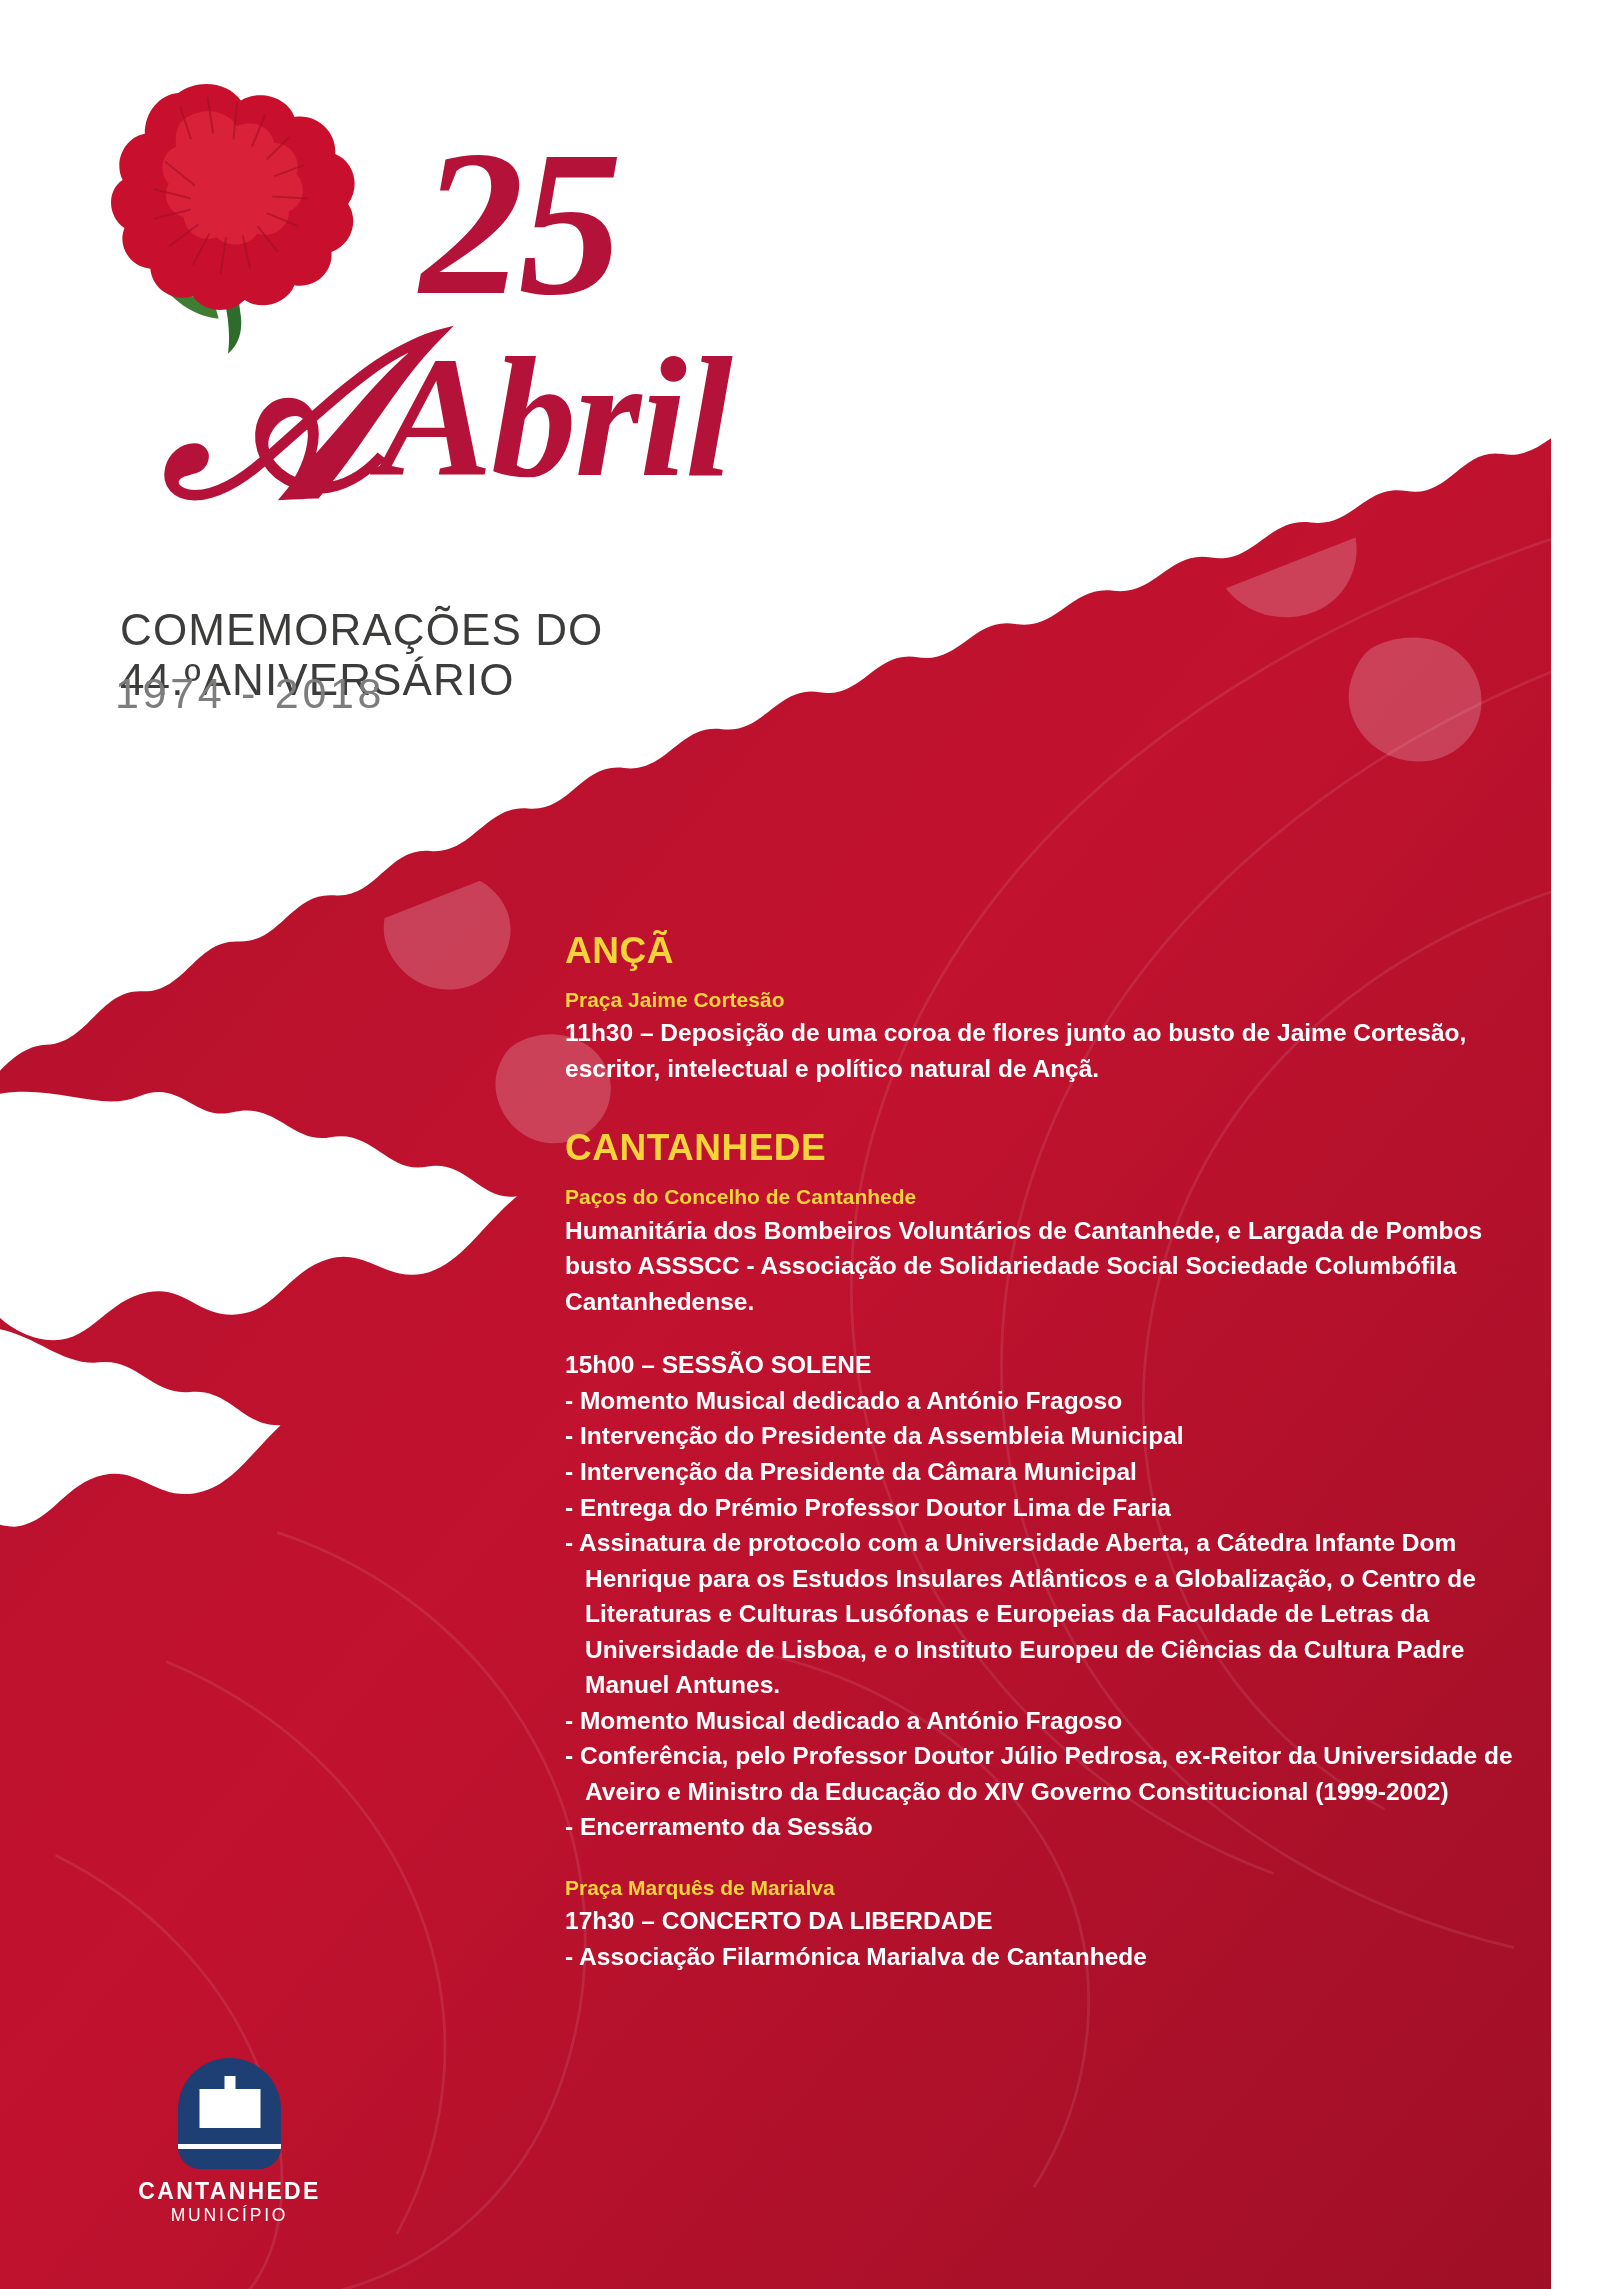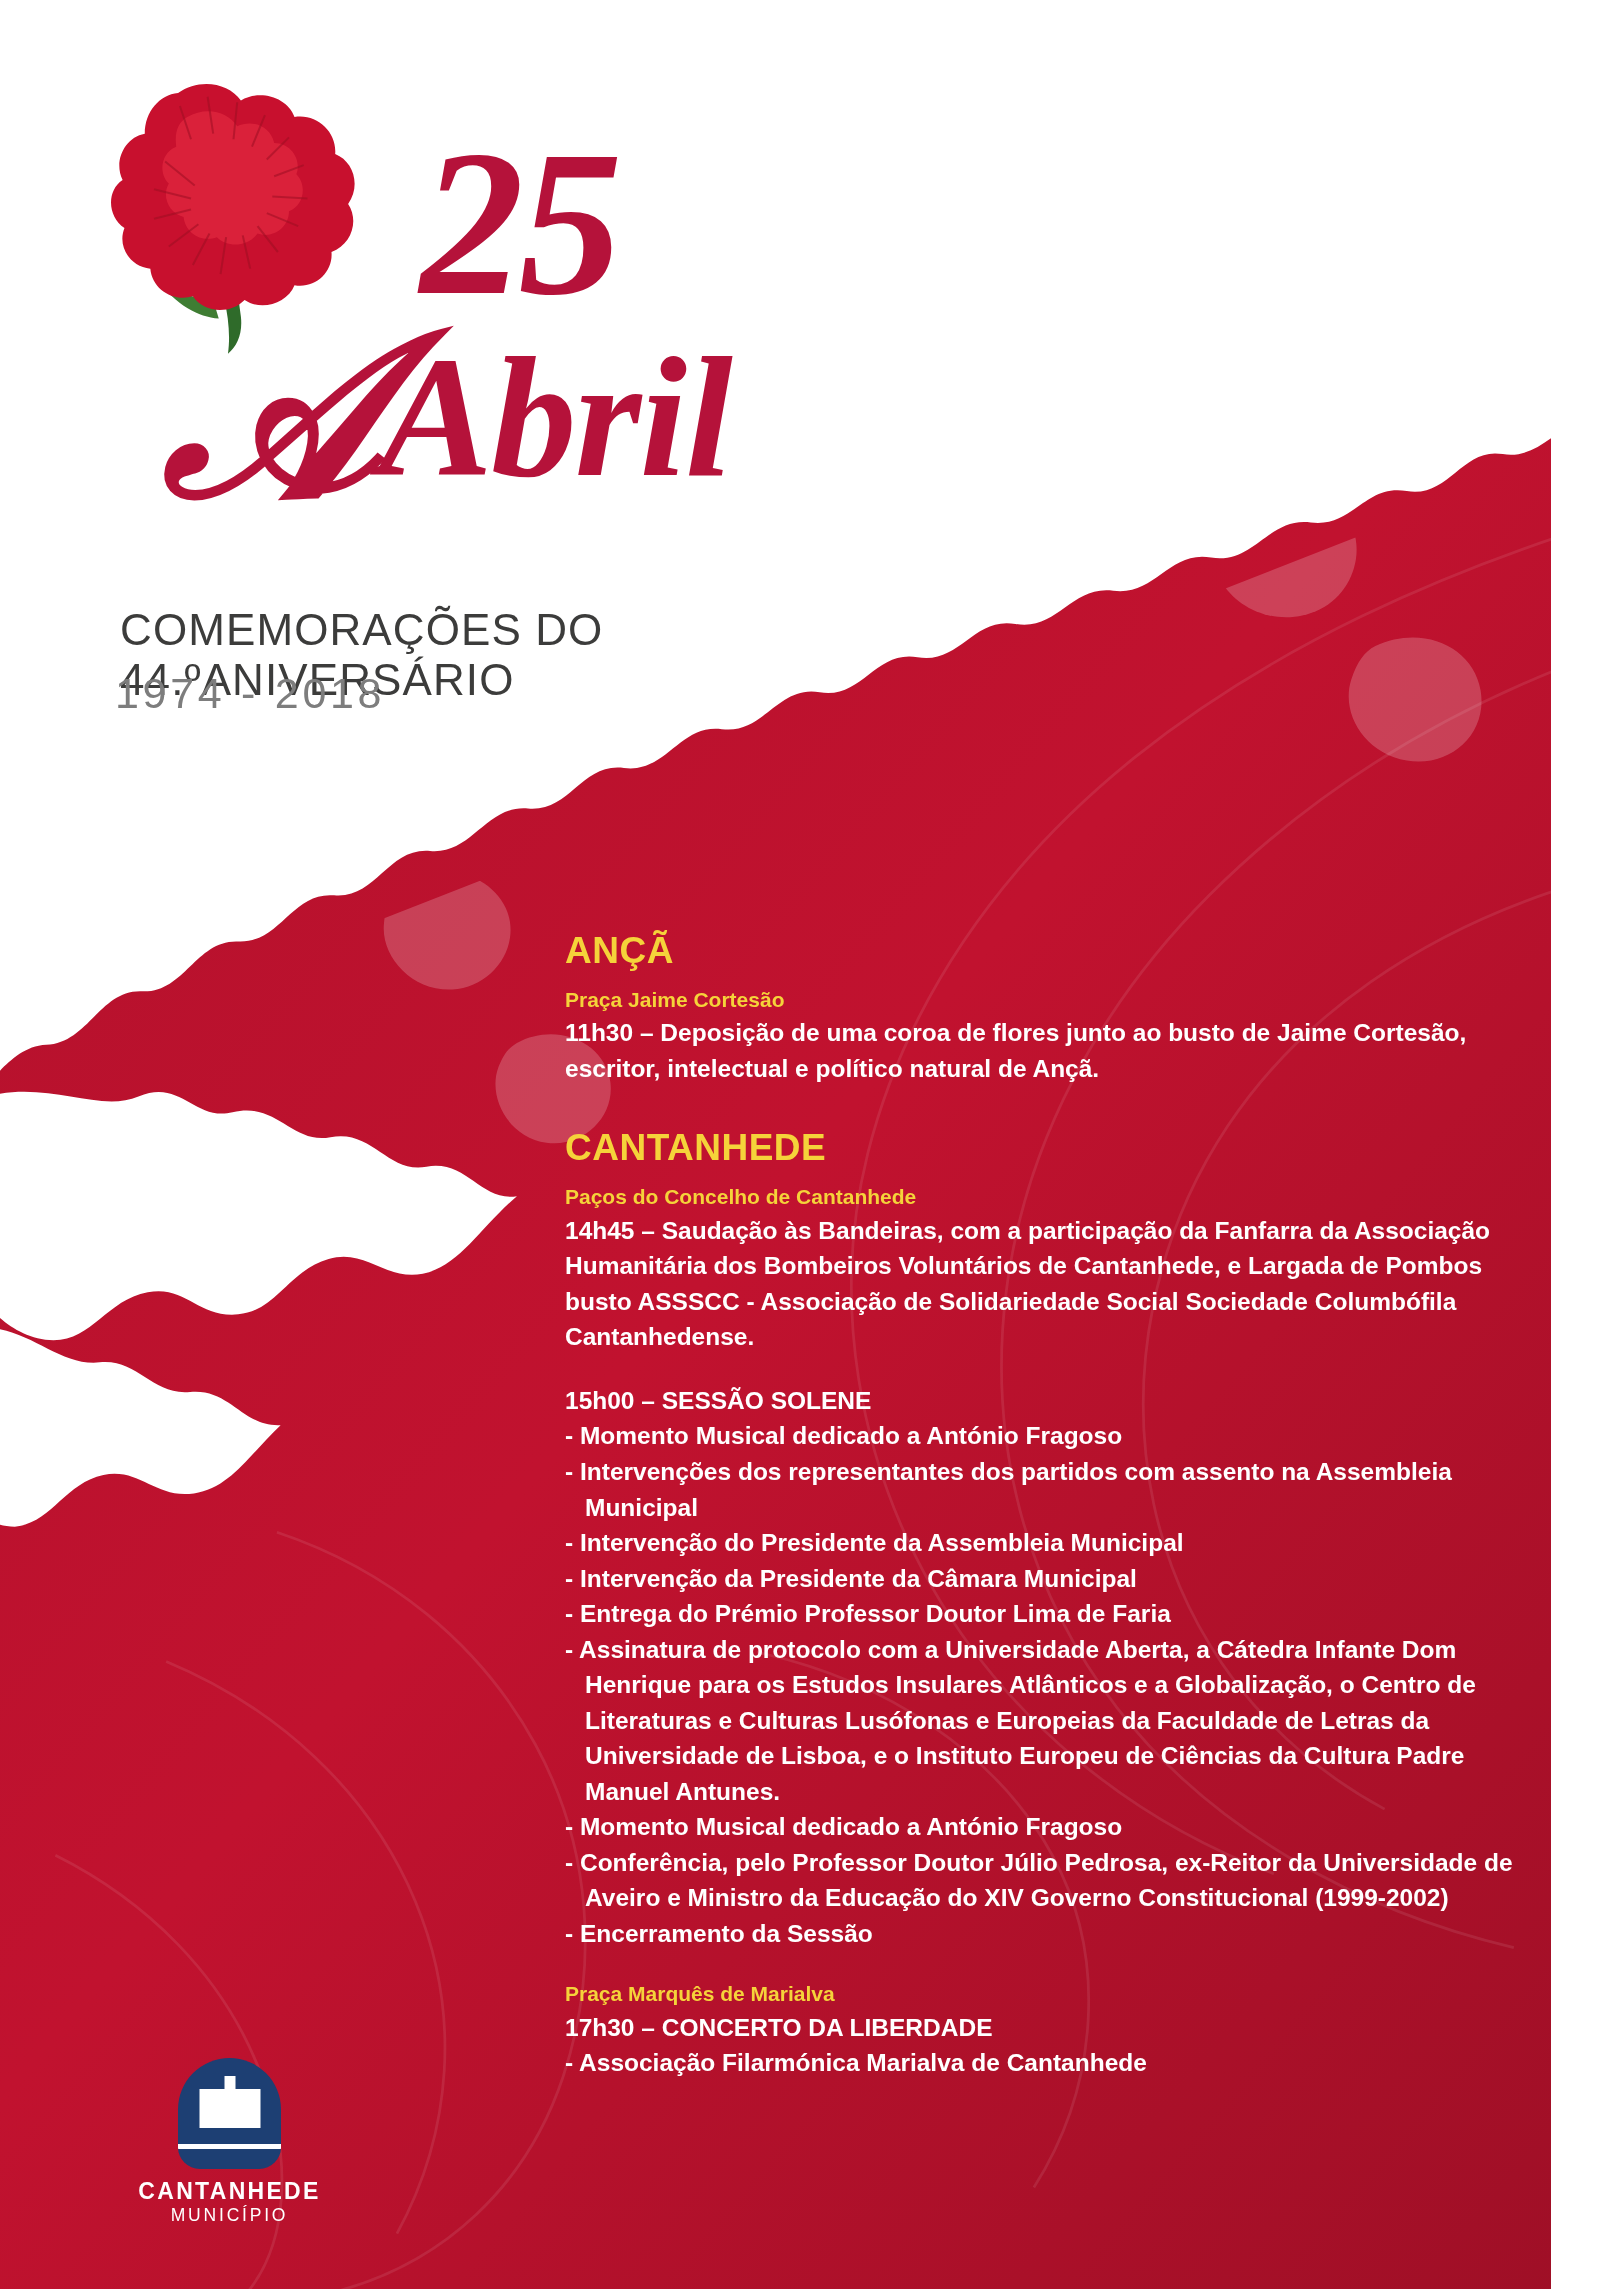--- a/index.html
+++ b/index.html
@@ -321,28 +321,26 @@
   </div>
 
   <div class="program" id="program">
       <div class="loc-title">ANÇÃ</div>
       <div class="venue">Praça Jaime Cortesão</div>
       <div class="line">11h30 – Deposição de uma coroa de flores junto ao busto de Jaime Cortesão,</div>
       <div class="line">escritor, intelectual e político natural de Ançã.</div>
       <div class="sec-gap"></div>
       <div class="loc-title">CANTANHEDE</div>
       <div class="venue">Paços do Concelho de Cantanhede</div>
-      <div class="line">14h45 – Saudação às Bandeiras, com a participação da Fanfarra da Associação</div>
       <div class="line">Humanitária dos Bombeiros Voluntários de Cantanhede, e Largada de Pombos</div>
       <div class="line">busto ASSSCC - Associação de Solidariedade Social Sociedade Columbófila</div>
       <div class="line">Cantanhedense.</div>
       <div class="block-gap"></div>
       <div class="line">15h00 – SESSÃO SOLENE</div>
       <div class="line indent">- Momento Musical dedicado a António Fragoso</div>
-      <div class="line indent">- Intervenções dos representantes dos partidos com assento na Assembleia Municipal</div>
       <div class="line indent">- Intervenção do Presidente da Assembleia Municipal</div>
       <div class="line indent">- Intervenção da Presidente da Câmara Municipal</div>
       <div class="line indent">- Entrega do Prémio Professor Doutor Lima de Faria</div>
       <div class="line indent">- Assinatura de protocolo com a Universidade Aberta, a Cátedra Infante Dom Henrique para os Estudos Insulares Atlânticos e a Globalização, o Centro de Literaturas e Culturas Lusófonas e Europeias da Faculdade de Letras da Universidade de Lisboa, e o Instituto Europeu de Ciências da Cultura Padre Manuel Antunes.</div>
       <div class="line indent">- Momento Musical dedicado a António Fragoso</div>
       <div class="line indent">- Conferência, pelo Professor Doutor Júlio Pedrosa, ex-Reitor da Universidade de Aveiro e Ministro da Educação do XIV Governo Constitucional (1999-2002)</div>
       <div class="line indent">- Encerramento da Sessão</div>
       <div class="block-gap"></div>
       <div class="venue">Praça Marquês de Marialva</div>
       <div class="line">17h30 – CONCERTO DA LIBERDADE</div>

